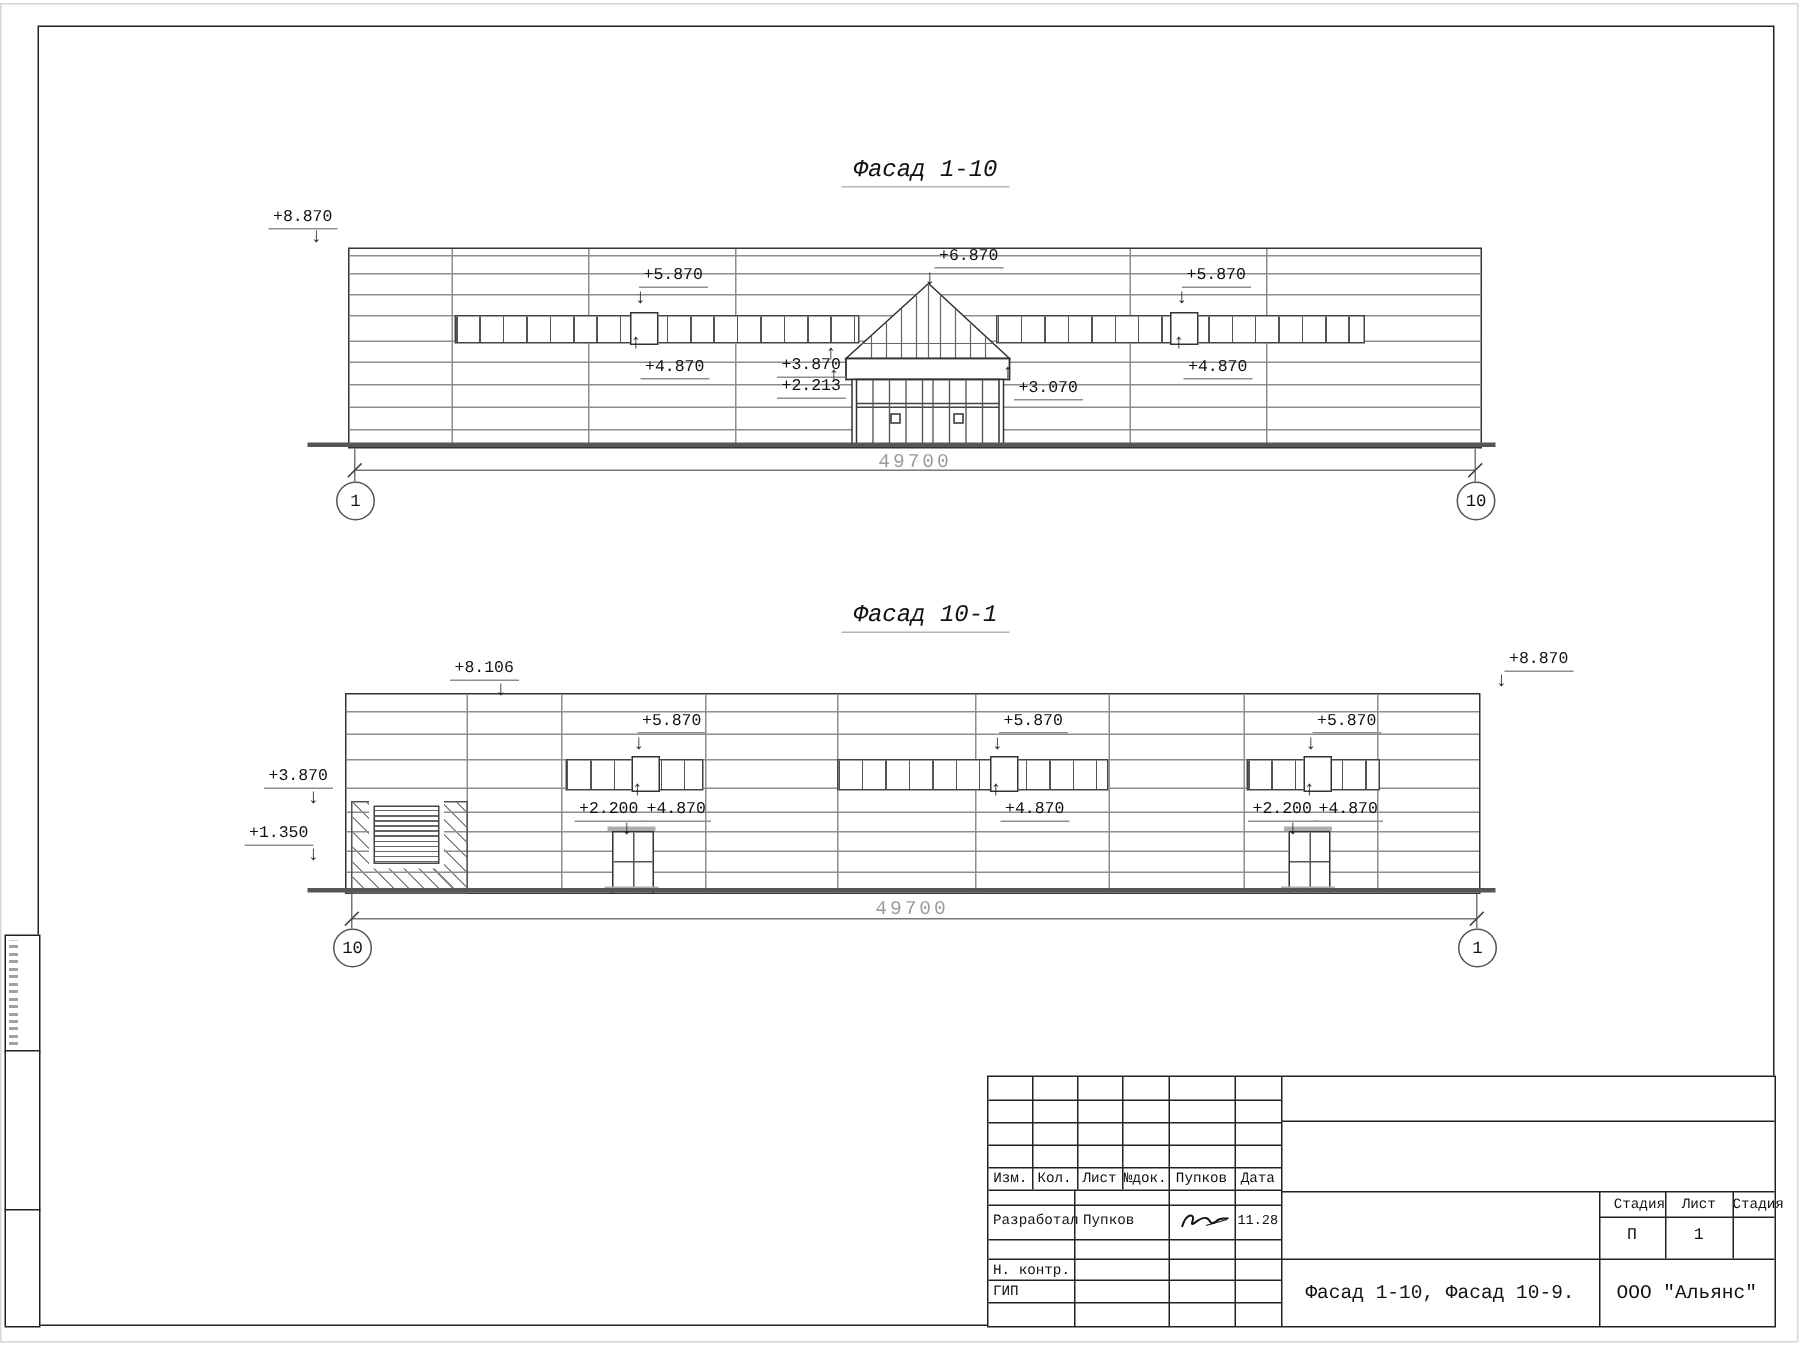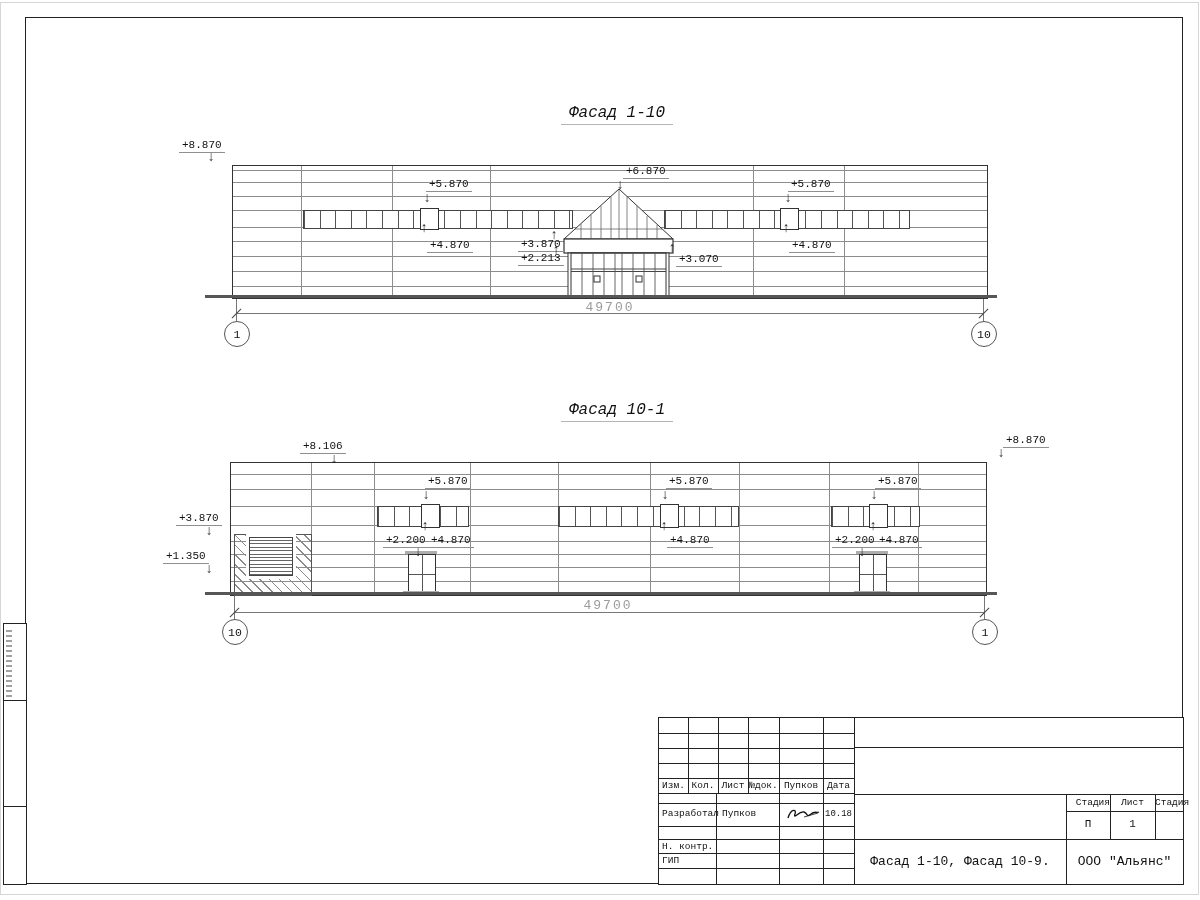--- a/index.html
+++ b/index.html
@@ -219,21 +219,21 @@
     <div class="t c tb-s" style="left:89px;top:62px;width:31px;">№док.</div>
     <div class="t c tb-s" style="left:120px;top:62px;width:44px;">Пупков</div>
     <div class="t c tb-s" style="left:164px;top:62px;width:31px;">Дата</div>
 
     <div class="t tb-s" style="left:3px;top:90px;">Разработал</div>
     <div class="t tb-s" style="left:63px;top:90px;">Пупков</div>
     <svg class="abs" style="left:125px;top:87px;" width="36" height="18" viewBox="0 0 36 18">
       <path d="M4,13 C7,3 13,4 11,9 C9,15 15,6 20,7 C24,8 22,13 27,9 C30,6 33,8 35,7" fill="none" stroke="#111" stroke-width="1.3"></path>
       <line x1="20" y1="12" x2="34" y2="8" stroke="#111" stroke-width="0.8"></line>
     </svg>
-    <div class="t c" style="left:164px;top:91px;width:31px;font-size:9px;">10.18</div>
+    <div class="t c" style="left:164px;top:91px;width:31px;font-size:9px;">11.28</div>
 
     <div class="t tb-s" style="left:3px;top:123px;">Н. контр.</div>
     <div class="t tb-s" style="left:3px;top:137px;">ГИП</div>
 
     <div class="t c tb-s" style="left:407px;top:79px;width:44px;text-align:right;">Стадия</div>
     <div class="t c tb-s" style="left:451px;top:79px;width:45px;">Лист</div>
     <div class="t c tb-s" style="left:496px;top:79px;width:28px;">Стадия</div>
     <div class="t c tb-m" style="left:407px;top:100px;width:44px;">П</div>
     <div class="t c tb-m" style="left:451px;top:100px;width:45px;">1</div>
     <div class="t c tb-m" style="left:496px;top:100px;width:28px;"></div>

